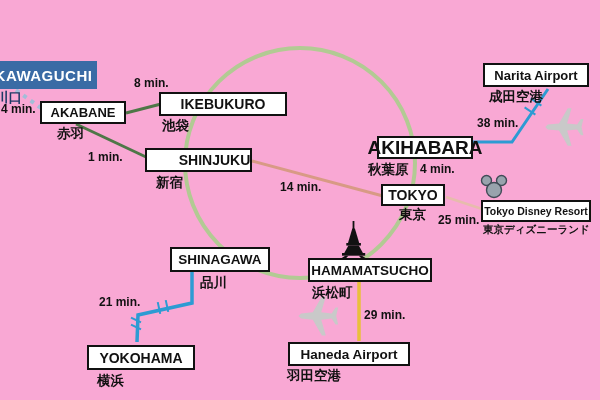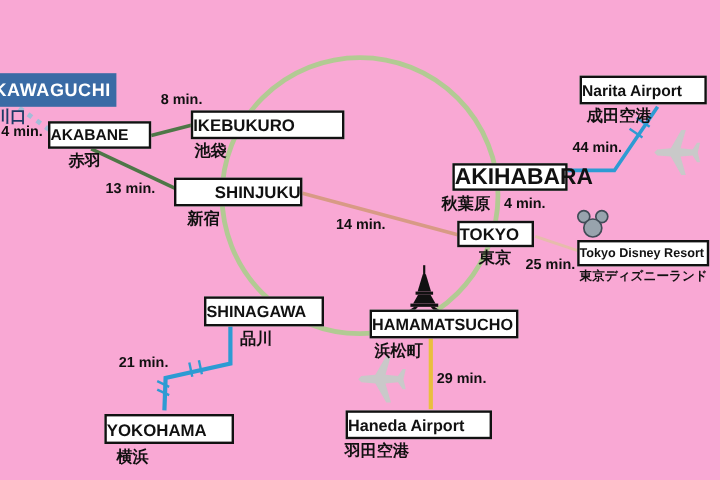--- a/index.html
+++ b/index.html
@@ -3,21 +3,21 @@
 <meta charset="utf-8">
 <style>
   html,body{margin:0;padding:0;background:#fff;}
   #stage{
     position:relative;width:600px;height:400px;background:#f9a8d4;
     overflow:hidden;font-family:"Liberation Sans","DejaVu Sans",sans-serif;
   }
   #rails{position:absolute;left:0;top:0;z-index:0;}
   .station{
     position:absolute;z-index:2;background:#ffffff;border:2px solid #111;
-    display:flex;align-items:center;
+    display:flex;align-items:center;justify-content:center;
     font-weight:bold;color:#111;box-sizing:border-box;white-space:nowrap;
   }
   .jp{
     position:absolute;z-index:2;font-weight:bold;color:#111;
     font-size:13.5px;white-space:nowrap;
   }
   .time{
     position:absolute;z-index:2;font-weight:600;color:#111;
     font-size:12px;white-space:nowrap;
   }
@@ -137,21 +137,21 @@
   </div>
   <div class="jp" style="left:287px;top:367px;">羽田空港</div>
 
   <div class="station" style="left:481px;top:200px;width:110px;height:22px;font-size:10.5px;">
     <span>Tokyo Disney Resort</span>
   </div>
   <div class="jp" style="left:483px;top:223px;font-size:10.5px;">東京ディズニーランド</div>
 
   <div class="time" style="left:1px;top:102px;">4 min.</div>
   <div class="time" style="left:134px;top:76px;">8 min.</div>
-  <div class="time" style="left:88px;top:150px;">13 min.</div>
+  <div class="time" style="left:88px;top:150px;">1 min.</div>
   <div class="time" style="left:280px;top:180px;">14 min.</div>
   <div class="time" style="left:420px;top:162px;">4 min.</div>
-  <div class="time" style="left:477px;top:116px;">44 min.</div>
+  <div class="time" style="left:477px;top:116px;">38 min.</div>
   <div class="time" style="left:438px;top:213px;">25 min.</div>
   <div class="time" style="left:99px;top:295px;">21 min.</div>
   <div class="time" style="left:364px;top:308px;">29 min.</div>
 
 </div>
 
 </body></html>

